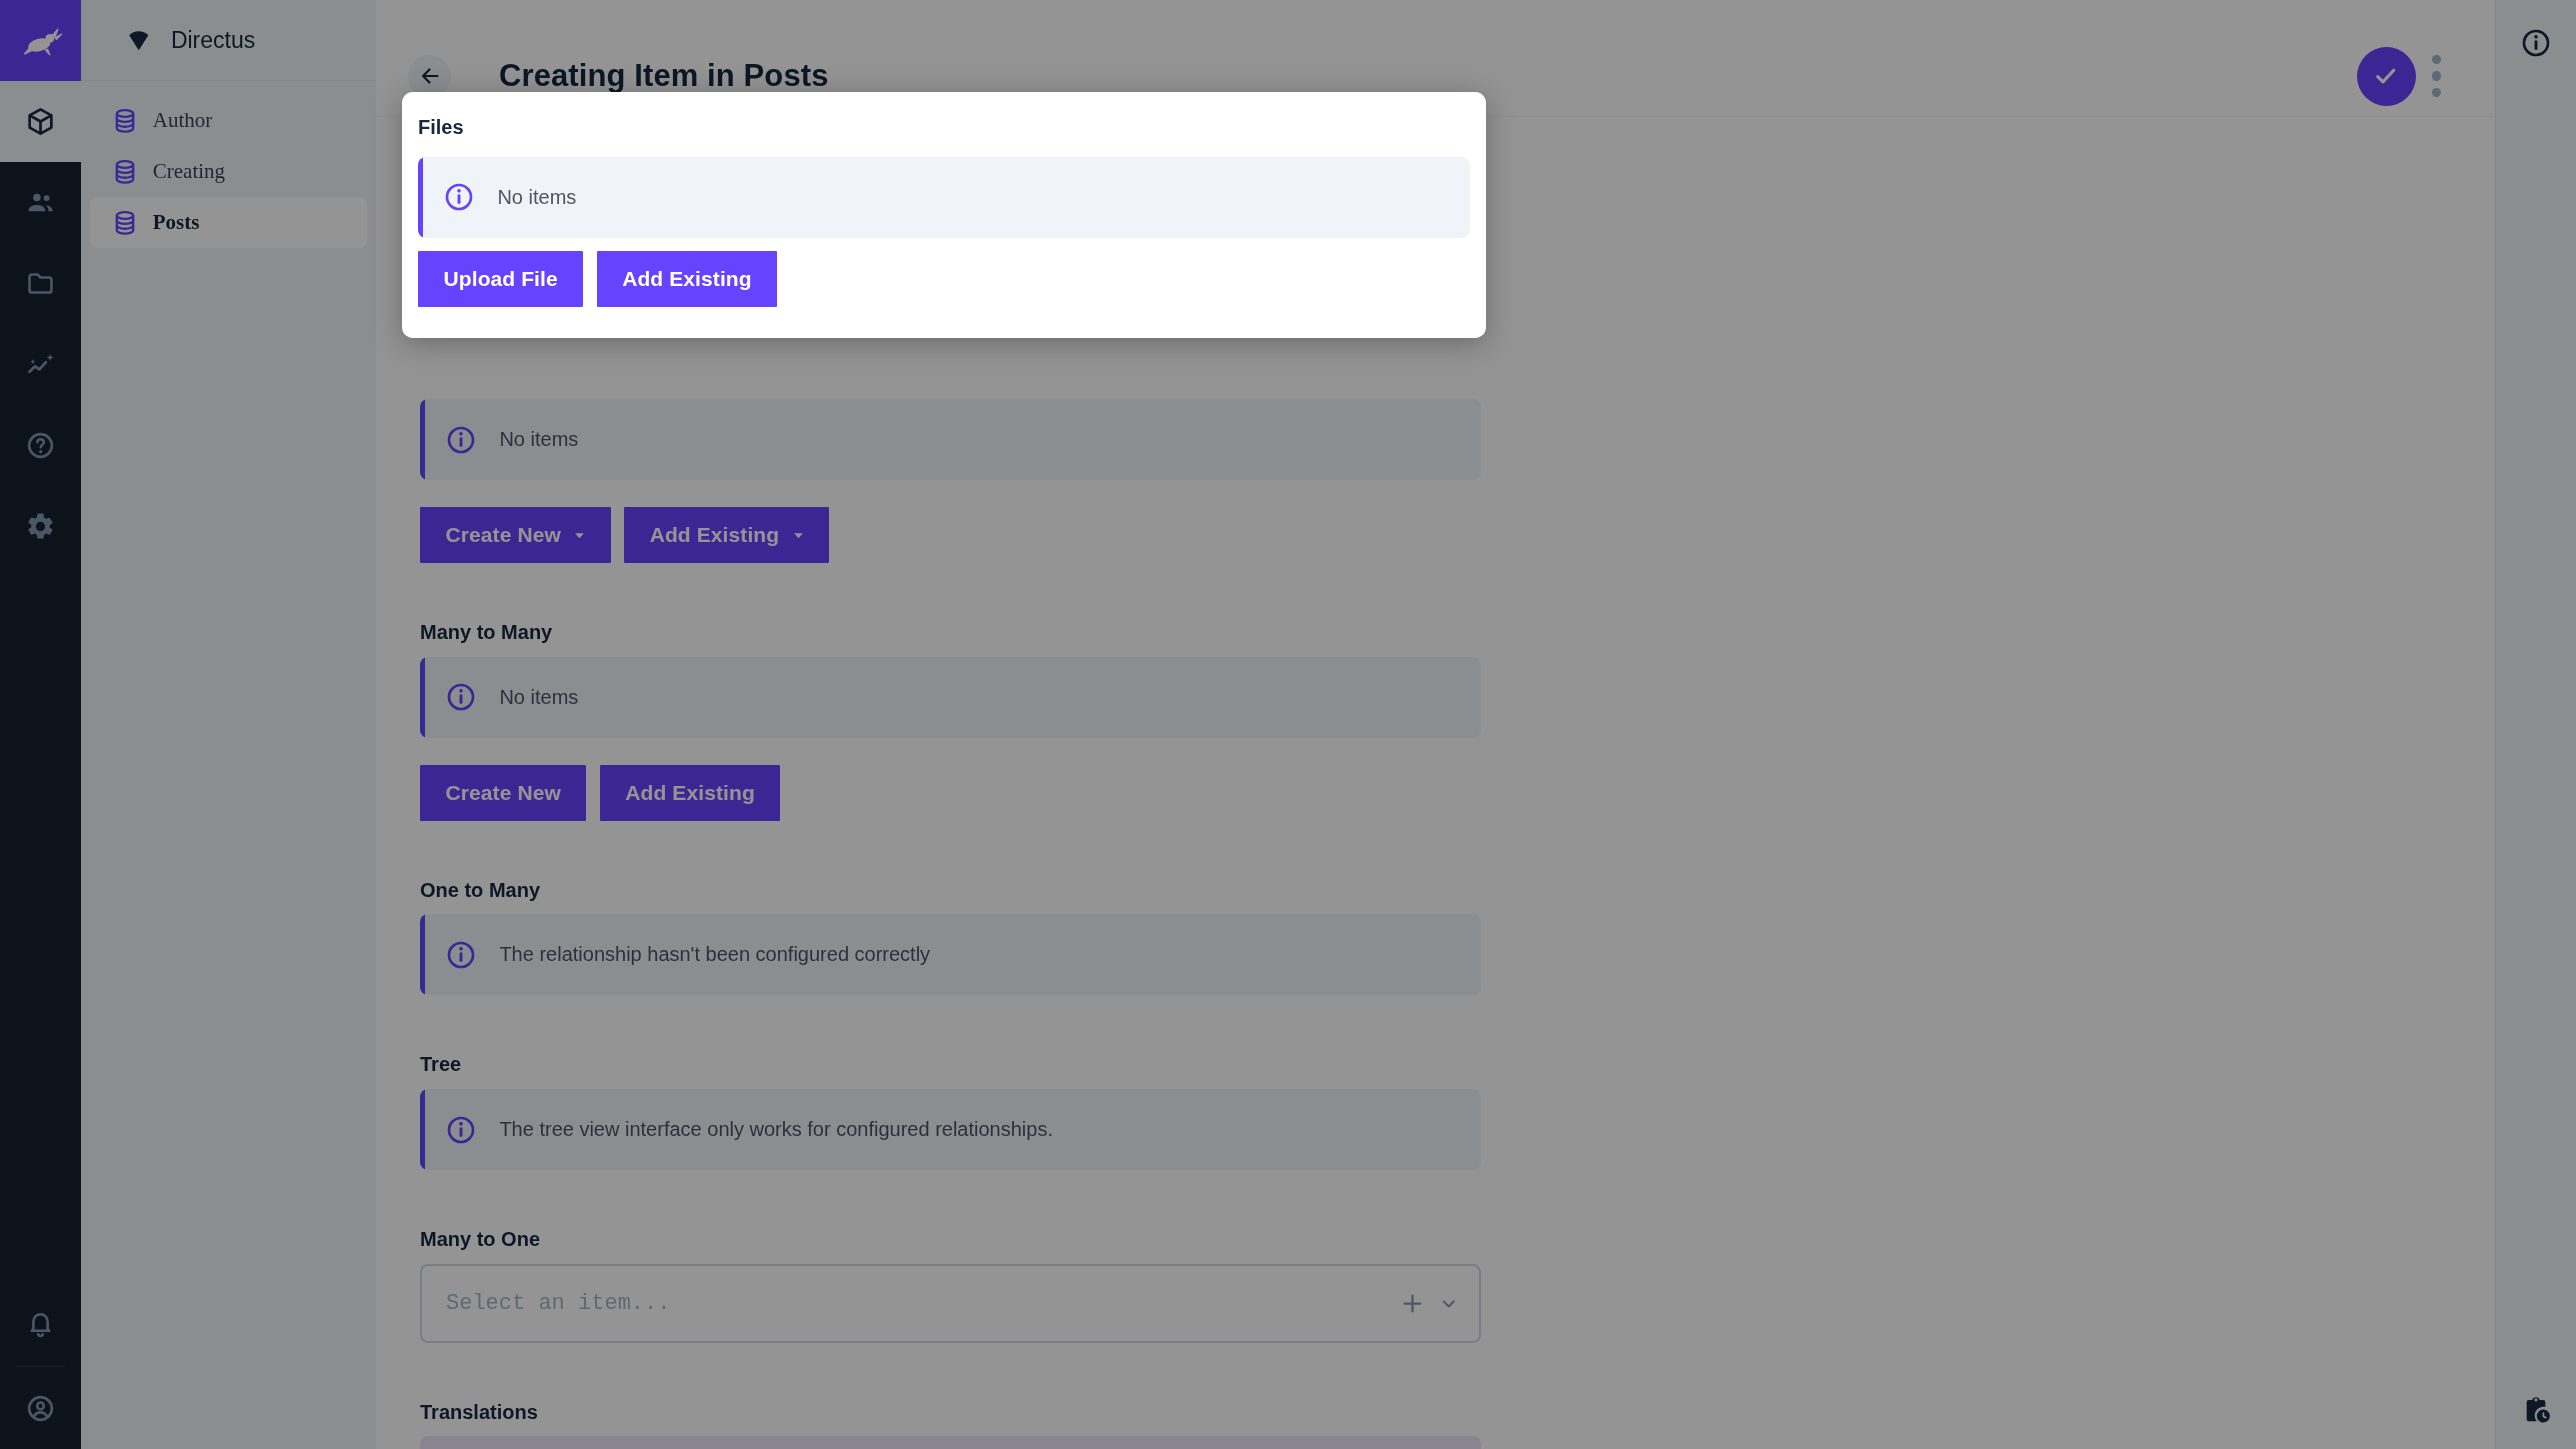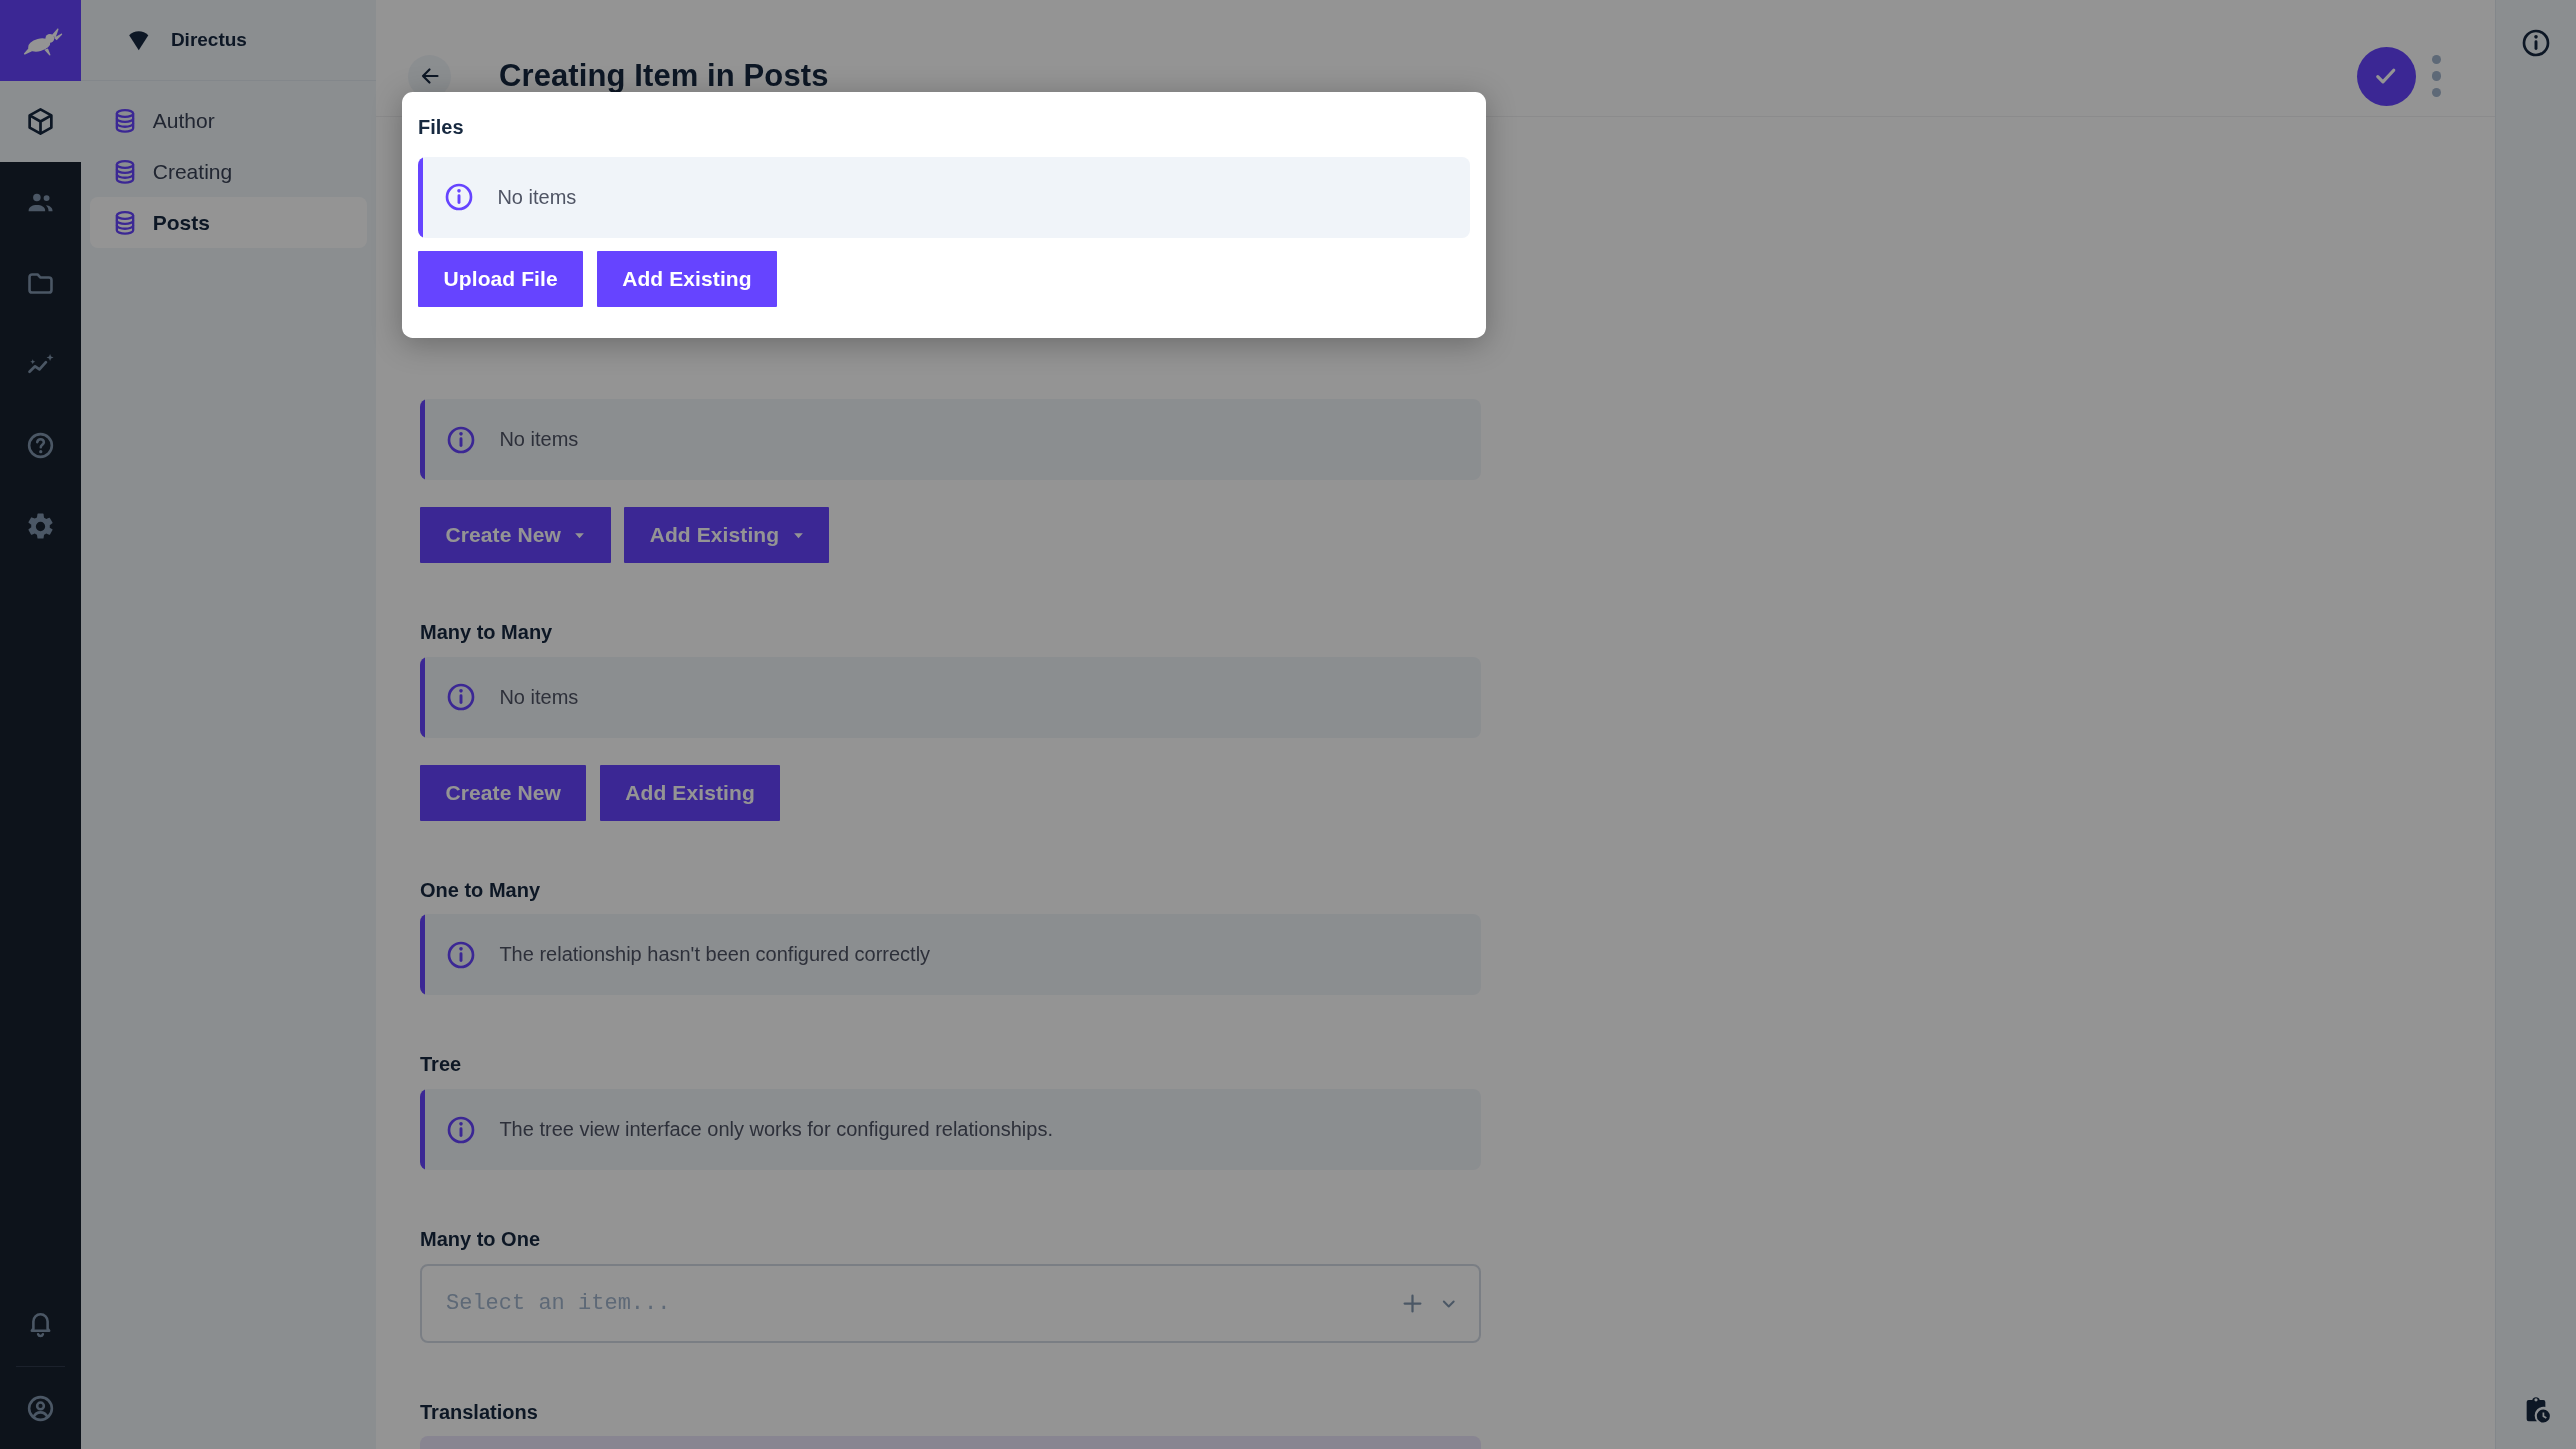--- a/index.html
+++ b/index.html
@@ -43,22 +43,22 @@
   
   .nav{
     position:fixed;left:81px;top:0;bottom:0;width:295px;
     background:var(--nav-bg);z-index:4;
   }
   .project-row{
     height:81px;display:flex;align-items:center;padding:0 0 0 43px;gap:17.4px;
     border-bottom:1.3px solid #E2E8F0;
   }
   .project-row svg{width:29.5px;height:29.5px;color:var(--heading);}
-  .project-name{font-size:19px;font-weight:700;color:var(--heading);}
-  .nav-items{padding-top:14px;}
+  .project-name{font-size:23px;font-weight:400;color:var(--heading);}
+  .nav-items{padding-top:14px;font-family:Liberation Serif, serif;}
   .nav-item{
     height:51px;margin:0 9.4px;border-radius:8px;
     display:flex;align-items:center;gap:13.4px;padding-left:21px;cursor:pointer;
     font-size:21px;font-weight:500;color:#3A4356;
   }
   .nav-item svg{width:28px;height:28px;color:var(--accent);flex:none;}
   .nav-item.active{background:#FFFFFF;color:var(--heading);font-weight:600;}
 
   
   .content{position:fixed;left:376px;top:0;right:81px;bottom:0;background:#fff;z-index:3;}

